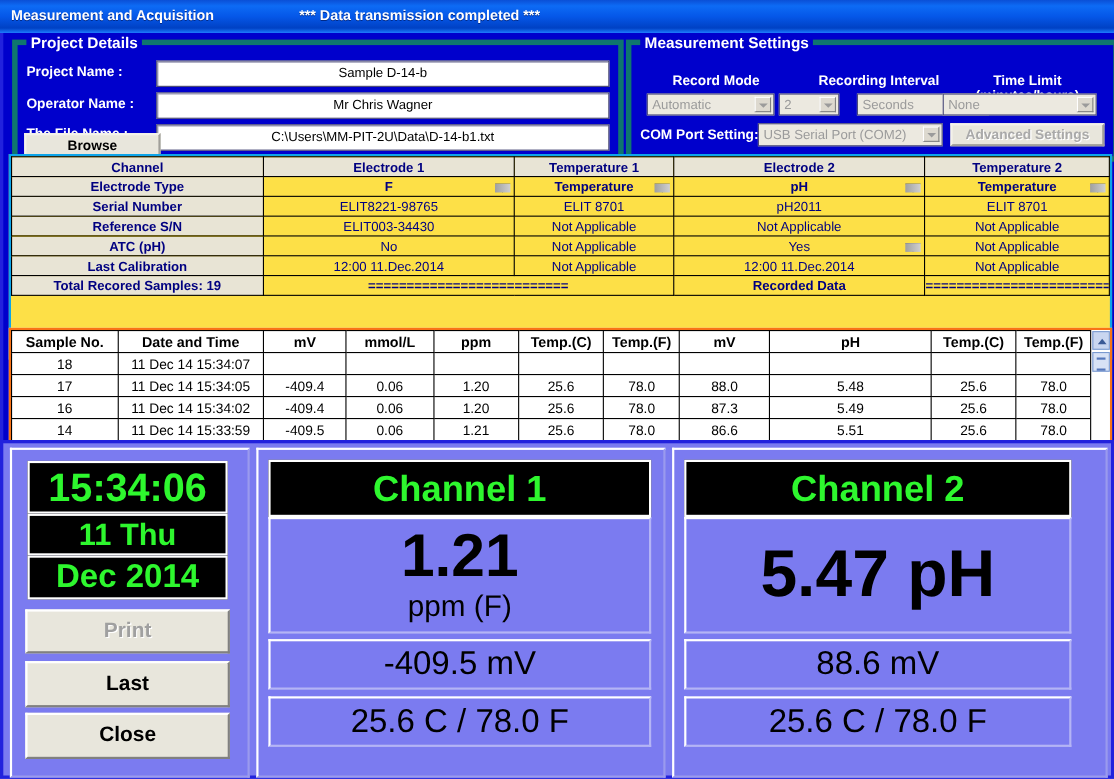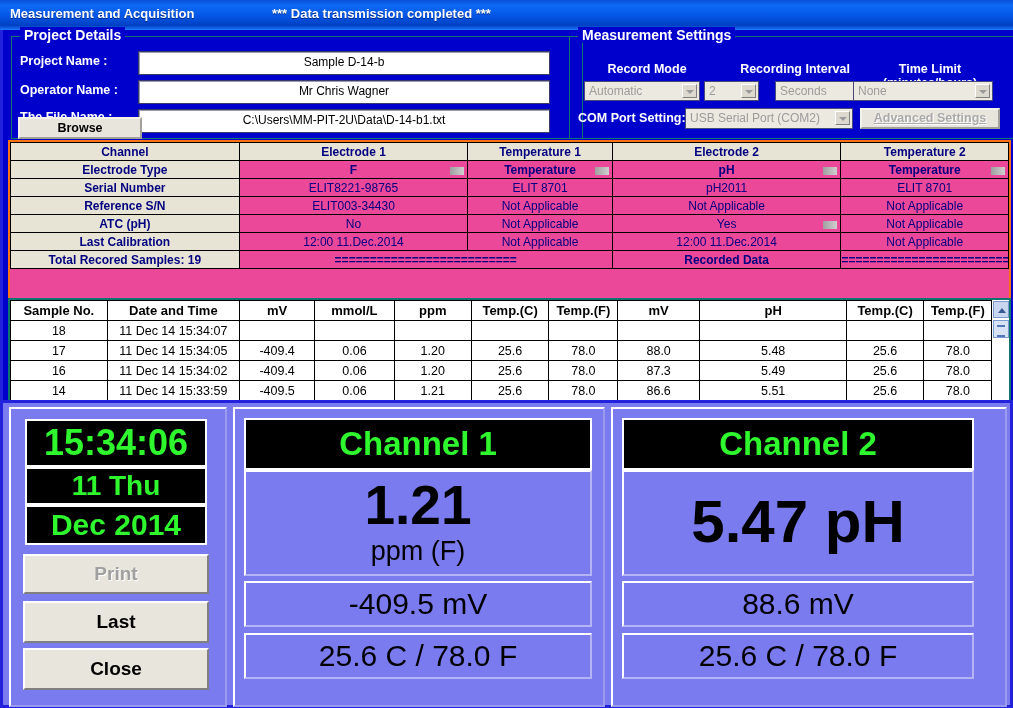--- a/index.html
+++ b/index.html
@@ -28,22 +28,21 @@
 
   
   .bluebody{
     position:absolute;left:0;top:30px;width:1013px;height:370px;
     background:#0000cc;
     border-left:3px solid #2222dd;
   }
   
   .group{
     position:absolute;
-    border:1px solid #0f766e;
-    padding-left:24px;
+    border:5px solid #0f766e;
   }
   .group > .legend{
     position:absolute;top:-10px;left:8px;background:#0000cc;
     color:#ffffff;font-size:14px;font-weight:bold;padding:0 4px;white-space:nowrap;
   }
   #grp-project{ left:8px; top:6px; width:546px; height:101px; }
   #grp-settings{ left:566px; top:6px; width:438px; height:101px; }
 
   .lbl{
     position:absolute;color:#ffffff;font-size:12.5px;font-weight:bold;white-space:nowrap;
@@ -52,21 +51,21 @@
     position:absolute;background:#ffffff;border:1px solid #3b3b6b;
     box-shadow:inset 1px 1px 0 #9a9ab5;
     color:#000000;font-size:12px;text-align:center;line-height:20px;
     overflow:hidden;white-space:nowrap;
   }
   .btn{
     position:absolute;background:#e8e6dc;border:2px outset #f4f2ea;
     color:#000000;font-size:12.5px;font-weight:bold;text-align:center;
     line-height:18px;cursor:pointer;box-sizing:border-box;
   }
-  .btn.disabled{color:#a9a9a9;text-shadow:1px 1px 0 #ffffff;text-decoration:underline;}
+  .btn.disabled{color:#a9a9a9;text-shadow:1px 1px 0 #ffffff;}
 
   .combo{
     position:absolute;background:#ece9e0;border:1px solid #4a4a7a;
     box-sizing:border-box;overflow:hidden;
   }
   .combo .cv{
     position:absolute;left:4px;top:2px;color:#9b9b9b;font-size:12px;white-space:nowrap;
   }
   .combo .arrow{
     position:absolute;right:2px;top:2px;width:15px;height:14px;
@@ -76,21 +75,21 @@
   .combo .arrow:after{
     content:"";position:absolute;left:3px;top:5px;
     border-left:4px solid transparent;border-right:4px solid transparent;
     border-top:4px solid #9b9b9b;
   }
   .hdr-lbl{position:absolute;color:#ffffff;font-size:12.5px;font-weight:bold;text-align:center;}
 
   
   #cfg{
     position:absolute;left:5px;top:110px;width:1003px;height:187px;
-    background:#ec4899;border:2px solid #f97316;box-sizing:border-box;
+    background:#fde047;border:2px solid #0ea5e9;box-sizing:border-box;
   }
   table.cfgt{border-collapse:collapse;width:100%;table-layout:fixed;}
   table.cfgt td{
     border:1px solid #000000;height:17px;font-size:12px;
     text-align:center;color:#000080;padding:0;overflow:hidden;white-space:nowrap;
   }
   td.rowhdr{background:#e8e4d5;color:#000000;font-weight:bold;font-size:12.5px;}
   td.colhdr{background:#e8e4d5;color:#000000;font-weight:bold;font-size:13px;}
   td.sel{font-weight:bold;font-size:12.5px;position:relative;}
   td.plain{color:#000080;font-size:12px;}
@@ -102,21 +101,21 @@
     border-top:8px solid #000000;
   }
   .dd:before{
     content:"";position:absolute;left:-7px;top:-8px;width:14px;height:8px;
     background:linear-gradient(to right,#a0a0a0,#d0d0d0);
   }
 
   
   #grid{
     position:absolute;left:5px;top:268px;width:1003px;height:126px;
-    background:#ffffff;border:2px solid #0f766e;box-sizing:border-box;overflow:hidden;
+    background:#ffffff;border:2px solid #f97316;box-sizing:border-box;overflow:hidden;
   }
   table.dg{border-collapse:collapse;table-layout:fixed;width:983px;}
   table.dg th, table.dg td{
     border:1px solid #000000;height:19px;font-size:12.5px;padding:0;
     text-align:center;color:#000000;overflow:hidden;white-space:nowrap;
   }
   table.dg th{font-weight:bold;background:#ffffff;font-size:13px;}
   table.dg td{font-weight:normal;}
   .vscroll{
     position:absolute;right:0;top:0;width:18px;height:122px;background:#ffffff;

